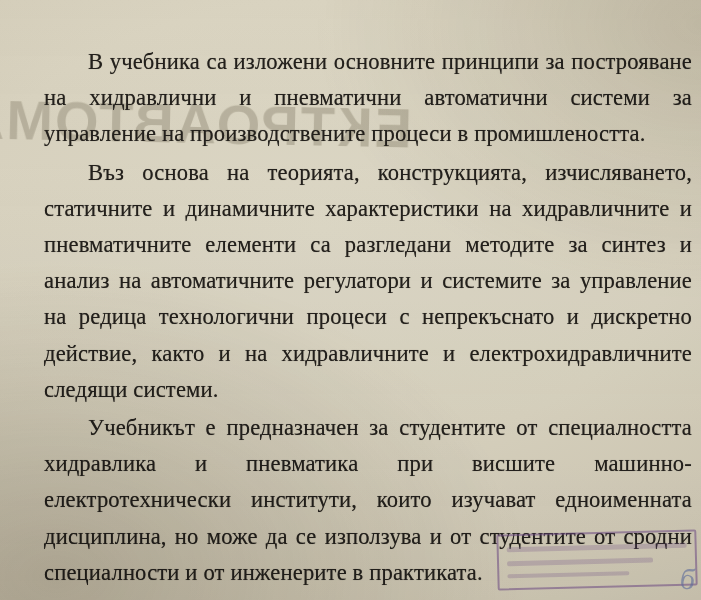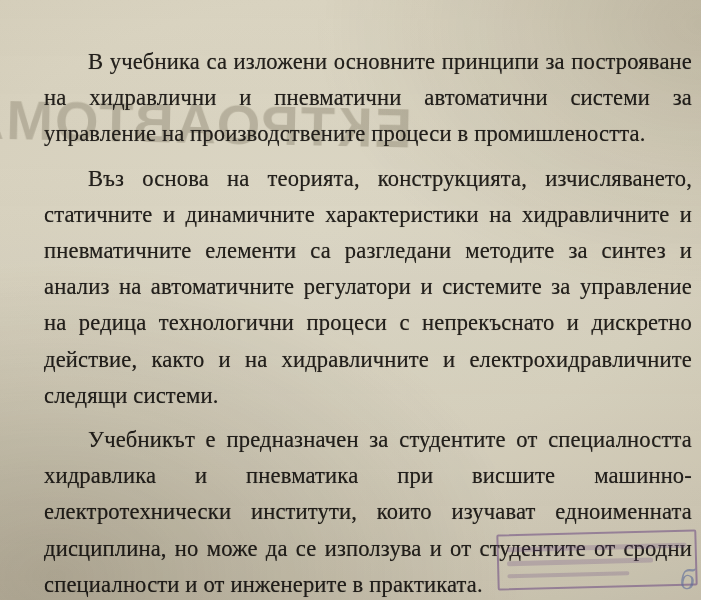--- a/index.html
+++ b/index.html
@@ -108,21 +108,21 @@
     text-align: justify;
     text-justify: inter-word;
     letter-spacing: 0.15px;
     text-shadow: 0 0 0.7px rgba(30,26,20,0.55);
   }
   .para {
     margin: 0 0 0.5px 0;
     text-indent: 44px;
     hyphens: manual;
   }
-  .para + .para { margin-top: 8px; }
+  .para + .para { margin-top: 2px; }
 </style>
 </head>
 <body>
 
 <div class="scan">
 
   <div class="bleed">ЕКТРОАВТОМАТИКА</div>
 
   <div class="text-block">
     <p class="para">В учебника са изложени основните принципи за построяване на хидравлични и пневматични автоматични системи за управление на производствените процеси в промишлеността.</p>

